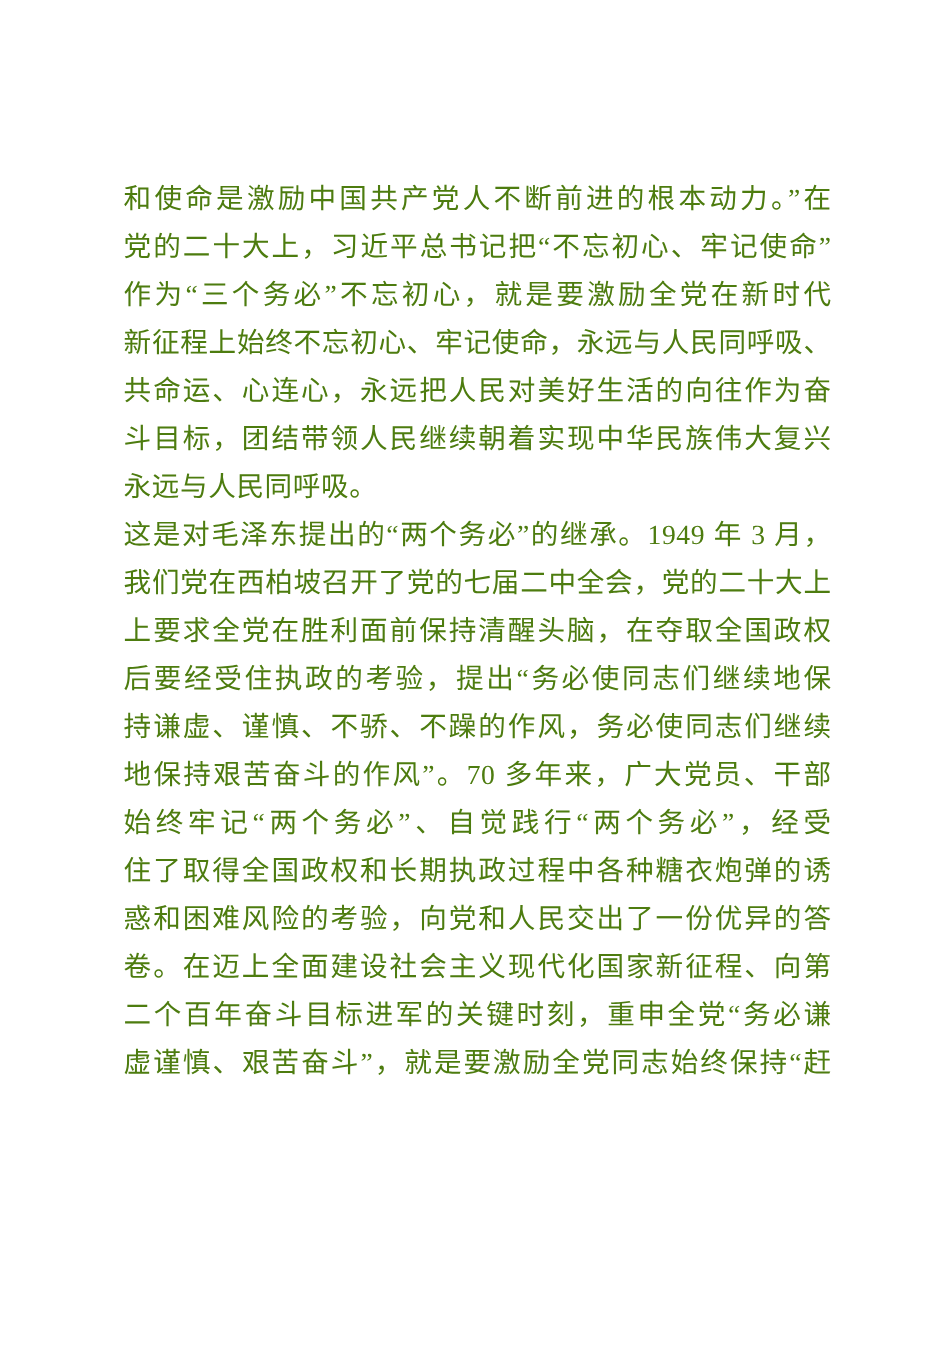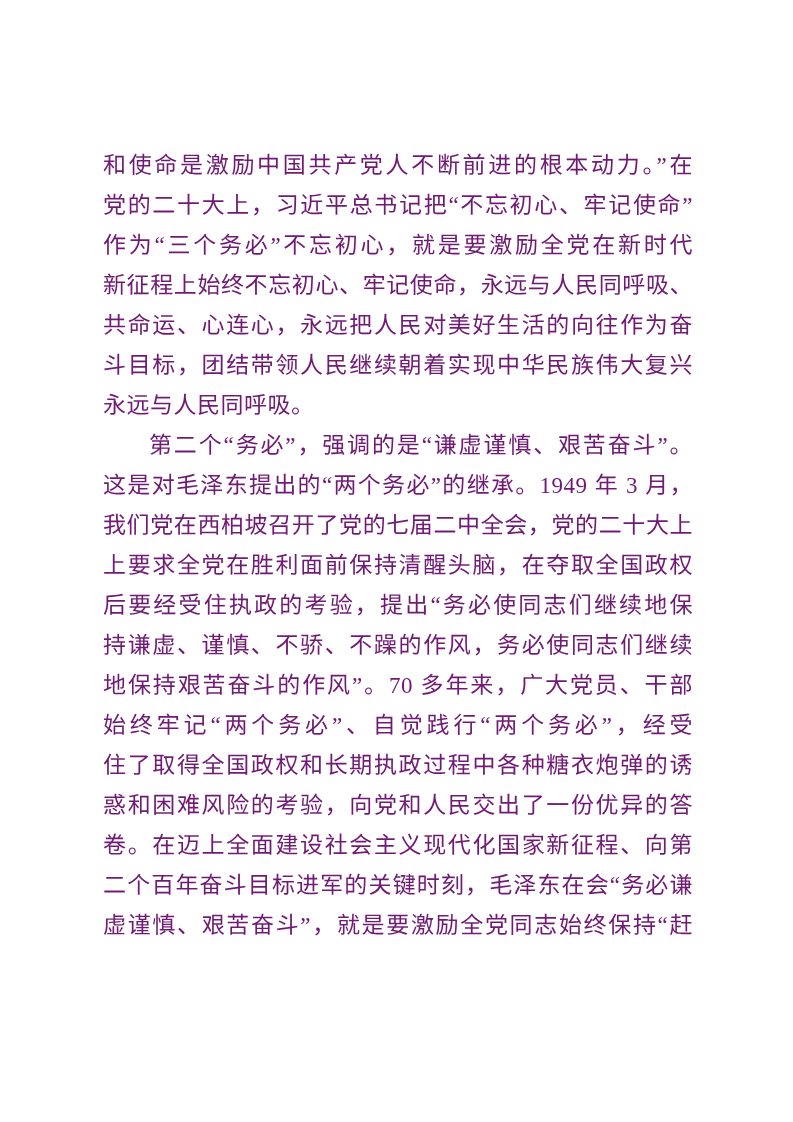--- a/index.html
+++ b/index.html
@@ -37,35 +37,34 @@
     text-indent: 2em;
   }
   .line.flush-left {
     text-align-last: left;
   }
 </style>
 </head>
 <body>
 
 <div class="page" style="background: rgb(255, 255, 255);">
-  <div class="text-block" id="doc-body" style="color: #701a75;">
+  <div class="text-block" id="doc-body" style="color: #4d7c0f;">
       <div class="line">和使命是激励中国共产党人不断前进的根本动力。”在</div>
       <div class="line">党的二十大上，习近平总书记把“不忘初心、牢记使命”</div>
       <div class="line">作为“三个务必”不忘初心，就是要激励全党在新时代</div>
       <div class="line">新征程上始终不忘初心、牢记使命，永远与人民同呼吸、</div>
       <div class="line">共命运、心连心，永远把人民对美好生活的向往作为奋</div>
       <div class="line">斗目标，团结带领人民继续朝着实现中华民族伟大复兴</div>
       <div class="line flush-left">永远与人民同呼吸。</div>
-      <div class="line indent">第二个“务必”，强调的是“谦虚谨慎、艰苦奋斗”。</div>
       <div class="line">这是对毛泽东提出的“两个务必”的继承。1949 年 3 月，</div>
       <div class="line">我们党在西柏坡召开了党的七届二中全会，党的二十大上</div>
       <div class="line">上要求全党在胜利面前保持清醒头脑，在夺取全国政权</div>
       <div class="line">后要经受住执政的考验，提出“务必使同志们继续地保</div>
       <div class="line">持谦虚、谨慎、不骄、不躁的作风，务必使同志们继续</div>
       <div class="line">地保持艰苦奋斗的作风”。70 多年来，广大党员、干部</div>
       <div class="line">始终牢记“两个务必”、自觉践行“两个务必”，经受</div>
       <div class="line">住了取得全国政权和长期执政过程中各种糖衣炮弹的诱</div>
       <div class="line">惑和困难风险的考验，向党和人民交出了一份优异的答</div>
       <div class="line">卷。在迈上全面建设社会主义现代化国家新征程、向第</div>
-      <div class="line">二个百年奋斗目标进军的关键时刻，毛泽东在会“务必谦</div>
+      <div class="line">二个百年奋斗目标进军的关键时刻，重申全党“务必谦</div>
       <div class="line">虚谨慎、艰苦奋斗”，就是要激励全党同志始终保持“赶</div>
     </div>
 </div>
 
 </body></html>

